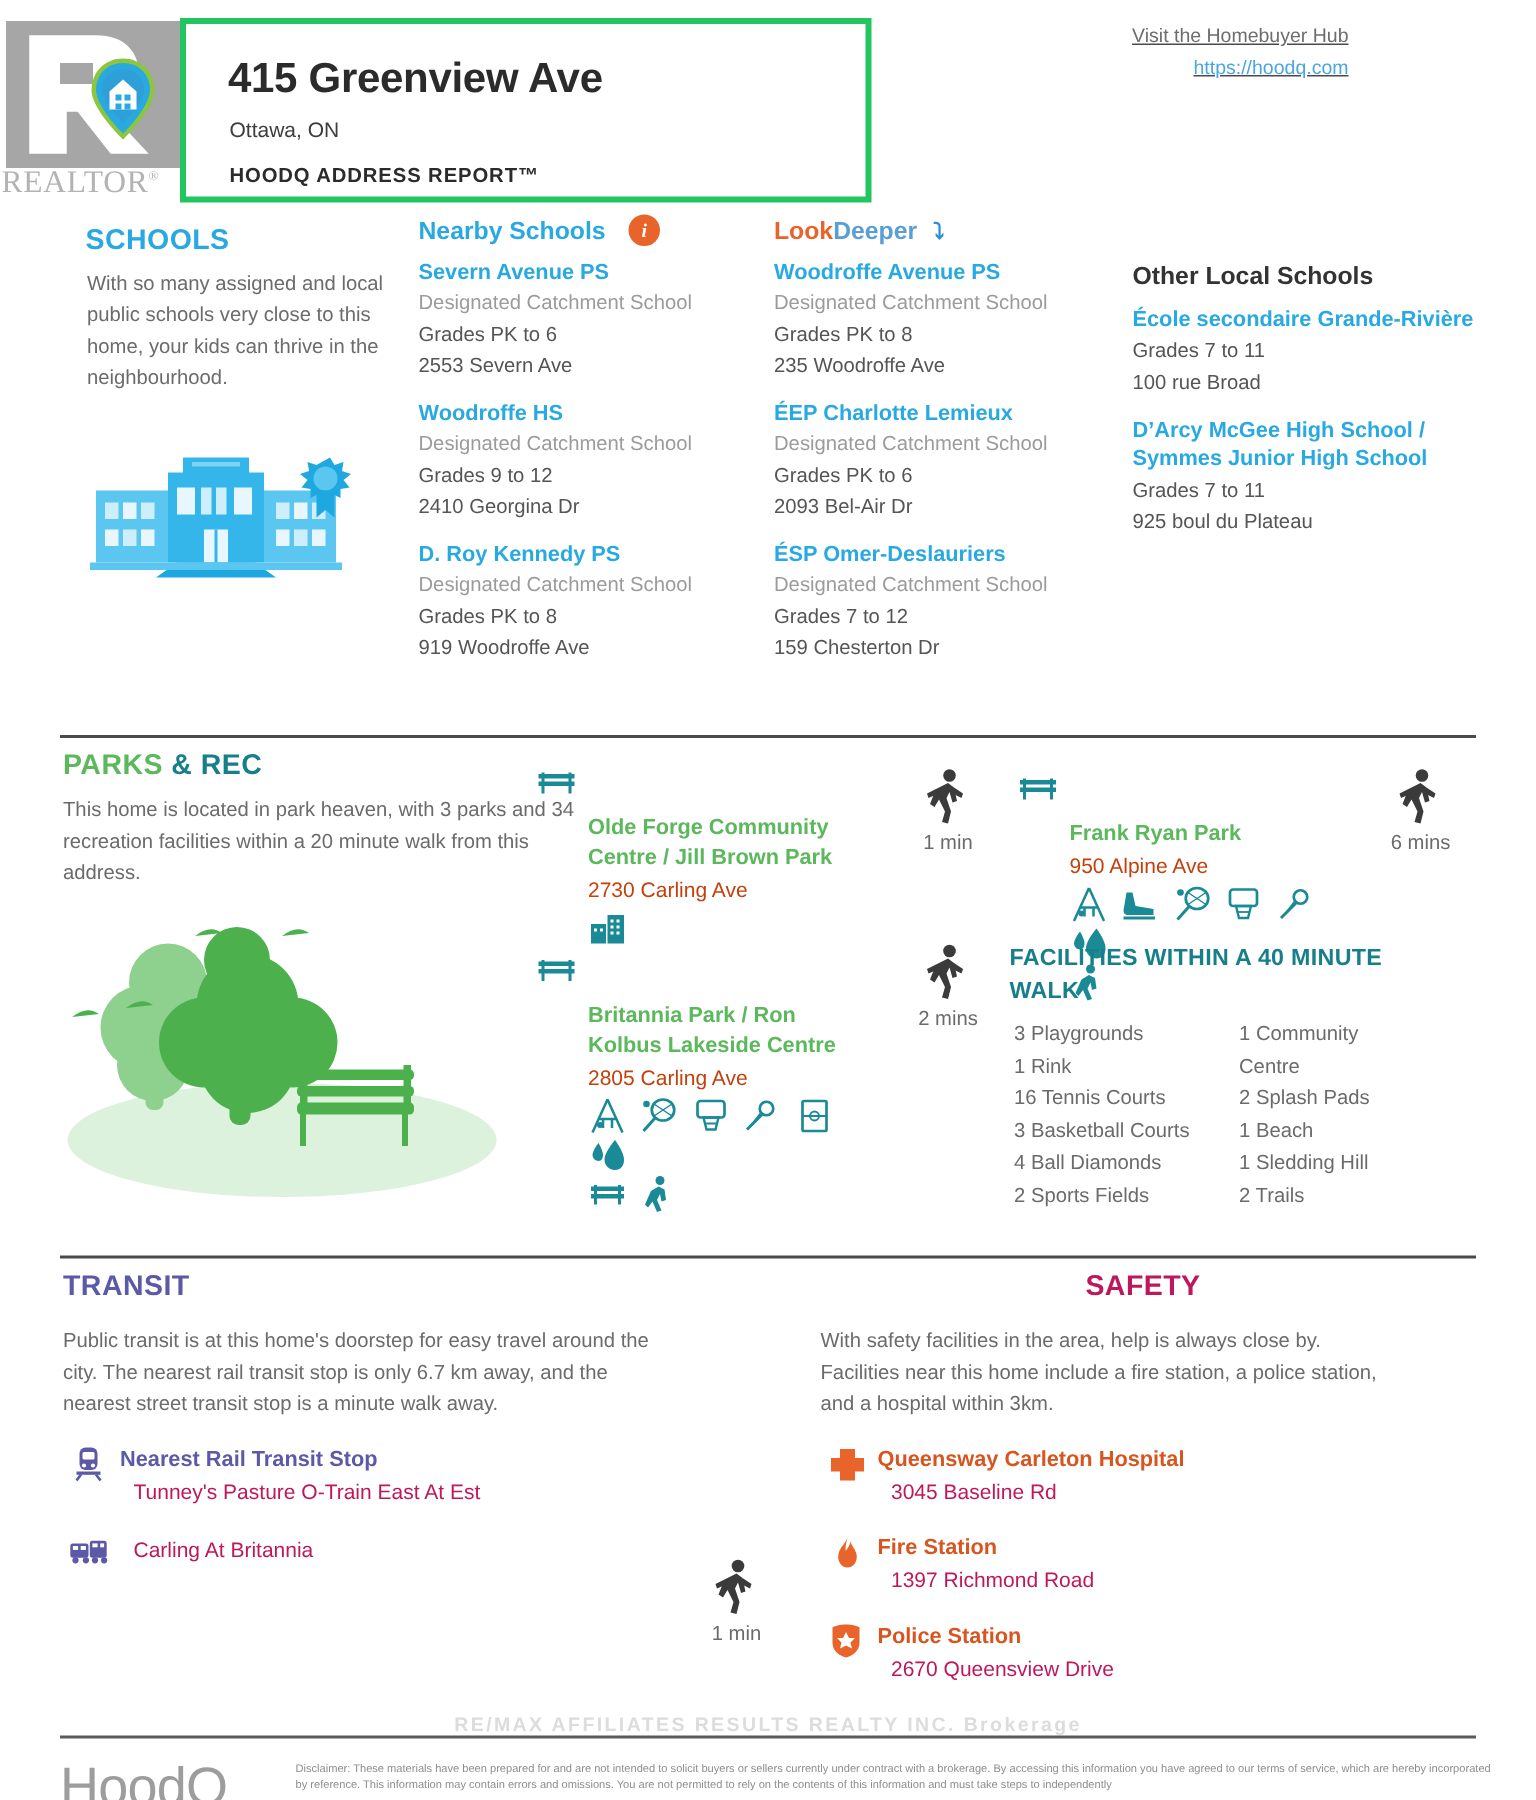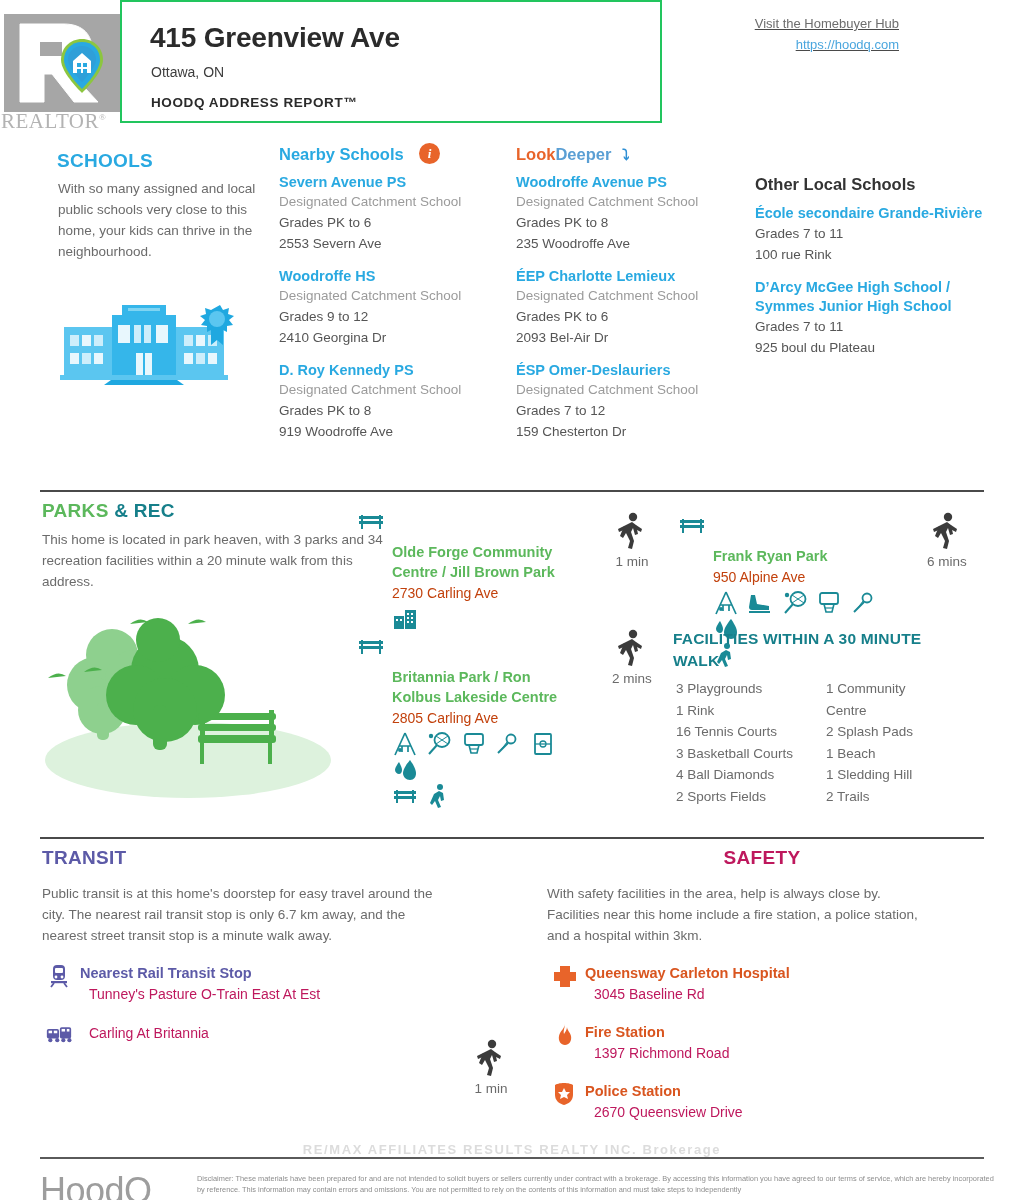--- a/index.html
+++ b/index.html
@@ -26,22 +26,22 @@
   }
   .realtor-word {
     position: absolute; left: 1px; top: 97px;
     font-family: "Liberation Serif", serif;
     font-size: 21px; letter-spacing: 0.5px; color: #b3b3b3;
   }
   .realtor-word sup { font-size: 9px; vertical-align: super; }
   .pin { position: absolute; left: 58px; top: 25px; width: 48px; height: 58px; }
 
   .title-box {
-    position: absolute; left: 120px; top: 0; width: 542px; height: 123px;
-    border: 2px solid #22c55e; background: transparent;
+    position: absolute; left: 120px; top: 12px; width: 461px; height: 123px;
+    border: 4px solid #22c55e; background: transparent;
   }
   .addr-line1 {
     position: absolute; left: 28px; top: 20px;
     font-size: 28px; font-weight: bold; color: #2b2b2b; letter-spacing: -0.2px;
   }
   .addr-line2 {
     position: absolute; left: 29px; top: 62px;
     font-size: 14px; color: #3d3d3d;
   }
   .addr-line3 {
@@ -272,21 +272,21 @@
         <div class="gr">Grades 7 to 12</div>
         <div class="ad">159 Chesterton Dr</div>
       </div>
     </div>
 
     <div class="col-other">
       <div class="other-title">Other Local Schools</div>
       <div class="school">
         <div class="nm">École secondaire Grande-Rivière</div>
         <div class="gr">Grades 7 to 11</div>
-        <div class="ad">100 rue Rink</div>
+        <div class="ad">100 rue Broad</div>
       </div>
       <div class="school">
         <div class="nm">D’Arcy McGee High School / Symmes Junior High School</div>
         <div class="gr">Grades 7 to 11</div>
         <div class="ad">925 boul du Plateau</div>
       </div>
     </div>
   </div>
 
   <div class="divider"></div>
@@ -487,21 +487,21 @@
     <div class="walk" style="left:916px; top:20px;">
       <svg width="34" height="40" viewBox="0 0 34 40">
         <circle cx="18" cy="5" r="4.2" fill="#3b3b3b"></circle>
         <path d="M17 10 L21 13 L23 22 L20 23 L18 16 L16 20 L19 29 L17 37 L13 36 L15 29 L11 21 L8 26 L5 24 L9 14 Z" fill="#3b3b3b"></path>
         <path d="M9 14 L3 17 L4 20 L11 17 Z" fill="#3b3b3b"></path>
         <path d="M21 13 L27 17 L26 20 L20 17 Z" fill="#3b3b3b"></path>
       </svg>
       <div class="t">6 mins</div>
     </div>
 
-    <div class="fac-title">FACILITIES WITHIN A 30 MINUTE WALK</div>
+    <div class="fac-title">FACILITIES WITHIN A 40 MINUTE WALK</div>
     <div class="fac-grid">
       <div class="fac-col">
         <div class="f">3 Playgrounds</div>
         <div class="f">1 Rink</div>
         <div class="f">16 Tennis Courts</div>
         <div class="f">3 Basketball Courts</div>
         <div class="f">4 Ball Diamonds</div>
         <div class="f">2 Sports Fields</div>
       </div>
       <div class="fac-col">

